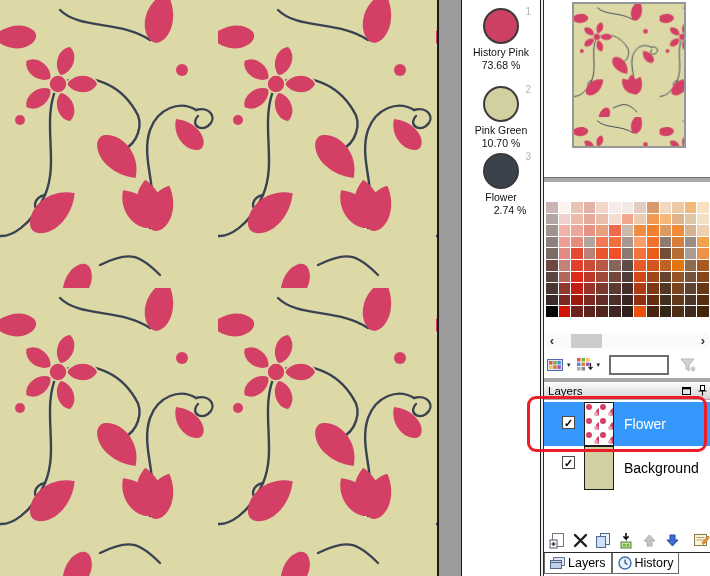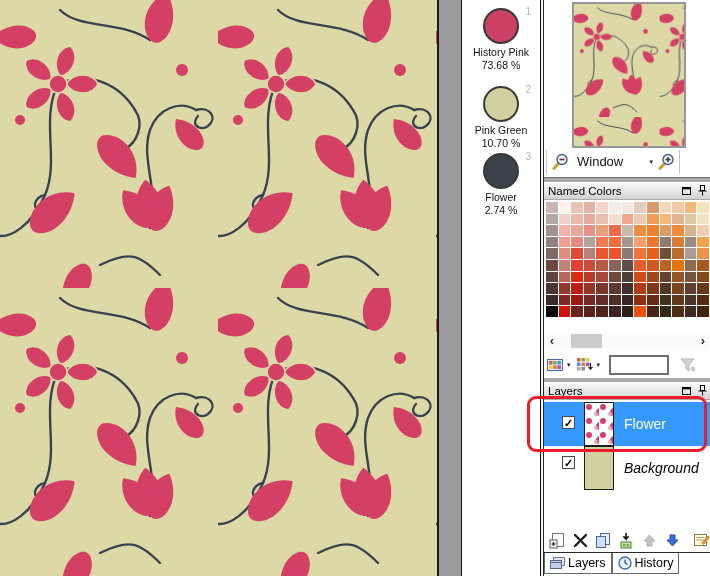--- a/index.html
+++ b/index.html
@@ -60,21 +60,21 @@
   
   .layers-sec{position:absolute;left:0;top:382px;width:167px;height:170px;background:#fff;}
   .layers-list{position:absolute;left:0;top:18px;width:167px;height:128px;background:#fff;}
   .layer-row{position:absolute;left:0;width:167px;height:44px;}
   .layer-row.selected{background:var(--sel-blue,#3399ff);}
   .layer-check{position:absolute;left:18px;width:13px;height:13px;background:#fff;border:1px solid #4a4a4a;
     box-sizing:border-box;font-size:11px;line-height:10px;text-align:center;color:#000;font-weight:bold;padding:0;}
   .layer-thumb{position:absolute;left:40px;top:0;width:30px;height:44px;border:1px solid #1c1c1c;box-sizing:border-box;}
   .layer-name{position:absolute;left:80px;top:14px;font-size:14px;}
   .layer-row.selected .layer-name{color:#fff;}
-  .layer-name.italic{font-style:italic;color:#000;}
+  .layer-name.italic{color:#000;}
   .layers-toolbar{position:absolute;left:0;top:146px;width:167px;height:24px;background:#fff;
     display:flex;align-items:center;gap:5px;padding-left:4px;box-sizing:border-box;}
 
   
   .tabbar{position:absolute;left:0;top:552px;width:167px;height:24px;background:#fff;
     border-top:1px solid #2a2a2a;box-sizing:border-box;display:flex;align-items:flex-start;}
   .tab{display:flex;align-items:center;gap:3px;height:21px;padding:0 5px;border:1px solid #6a6a6a;
     border-top:none;background:#fff;font-size:12.5px;color:#000;box-sizing:border-box;}
 
   
@@ -158,76 +158,37 @@
     <div class="swatch" style="top:0;">
       <div class="swatch-circle" style="top: 86px; background: rgb(210, 208, 160);"></div>
       <div class="swatch-index" style="top:84px;">2</div>
       <div class="swatch-name" style="top:124px;">Pink Green</div>
       <div class="swatch-pct" style="top:137px;">10.70 %</div>
     </div>
     <div class="swatch" style="top:0;">
       <div class="swatch-circle" style="top: 153px; background: rgb(59, 66, 76);"></div>
       <div class="swatch-index" style="top:151px;">3</div>
       <div class="swatch-name" style="top:191px;">Flower</div>
-      <div class="swatch-pct" style="top:204px;">2.74 %</div>
+      <div class="swatch-pct" style="top:204px;padding-left:9px;">2.74 %</div>
     </div>
   </div>
 
   <div class="dock">
 
     <div class="preview-sec">
       <div class="preview-thumb">
         <svg width="110" height="142" viewBox="0 0 280 362" preserveAspectRatio="xMidYMid slice">
           <rect width="280" height="362" fill="url(#floral)"></rect>
         </svg>
       </div>
-      <div class="zoom-row">
-        <div class="vsep"></div>
-        <button class="tool-btn">
-          <svg width="17" height="17" viewBox="0 0 17 17">
-            <line x1="6" y1="11" x2="2" y2="15.5" stroke="#c9a227" stroke-width="3" stroke-linecap="round"></line>
-            <circle cx="10" cy="6.5" r="5" fill="#e8f0fa" stroke="#4a5a7a" stroke-width="1.4"></circle>
-            <line x1="7.5" y1="6.5" x2="12.5" y2="6.5" stroke="#7a2a3a" stroke-width="1.6"></line>
-          </svg>
-        </button>
-        <div class="combo">
-          <span class="combo-label">Window</span>
-          <span class="combo-arrow">▾</span>
-        </div>
-        <button class="tool-btn">
-          <svg width="17" height="17" viewBox="0 0 17 17">
-            <line x1="6" y1="11" x2="2" y2="15.5" stroke="#c9a227" stroke-width="3" stroke-linecap="round"></line>
-            <circle cx="10" cy="6.5" r="5" fill="#e8f0fa" stroke="#4a5a7a" stroke-width="1.4"></circle>
-            <line x1="7.5" y1="6.5" x2="12.5" y2="6.5" stroke="#333" stroke-width="1.5"></line>
-            <line x1="10" y1="4" x2="10" y2="9" stroke="#333" stroke-width="1.5"></line>
-          </svg>
-        </button>
-        <div class="vsep"></div>
-      </div>
     </div>
 
     <div class="sep" style="top:178px;"></div>
 
     <div class="named-sec">
-      <div class="panel-header" style="top:0;">
-        <span class="panel-title">Named Colors</span>
-        <button class="hdr-btn">
-          <svg width="9" height="8" viewBox="0 0 9 8">
-            <rect x="0.5" y="0.5" width="8" height="7" fill="none" stroke="#000"></rect>
-            <line x1="0.5" y1="1.5" x2="8.5" y2="1.5" stroke="#000" stroke-width="1.6"></line>
-          </svg>
-        </button>
-        <button class="hdr-btn">
-          <svg width="9" height="11" viewBox="0 0 9 11">
-            <rect x="2.5" y="0.5" width="4" height="5" fill="#fff" stroke="#000"></rect>
-            <line x1="0.5" y1="6" x2="8.5" y2="6" stroke="#000"></line>
-            <line x1="4.5" y1="6" x2="4.5" y2="10.5" stroke="#000"></line>
-          </svg>
-        </button>
-      </div>
       <div class="palette">
           <div class="pcell" style="background: rgb(201, 182, 178);"></div>
           <div class="pcell" style="background: rgb(253, 244, 240);"></div>
           <div class="pcell" style="background: rgb(233, 195, 180);"></div>
           <div class="pcell" style="background: rgb(224, 179, 166);"></div>
           <div class="pcell" style="background: rgb(243, 215, 203);"></div>
           <div class="pcell" style="background: rgb(245, 236, 232);"></div>
           <div class="pcell" style="background: rgb(241, 233, 229);"></div>
           <div class="pcell" style="background: rgb(227, 205, 192);"></div>
           <div class="pcell" style="background: rgb(216, 154, 107);"></div>

